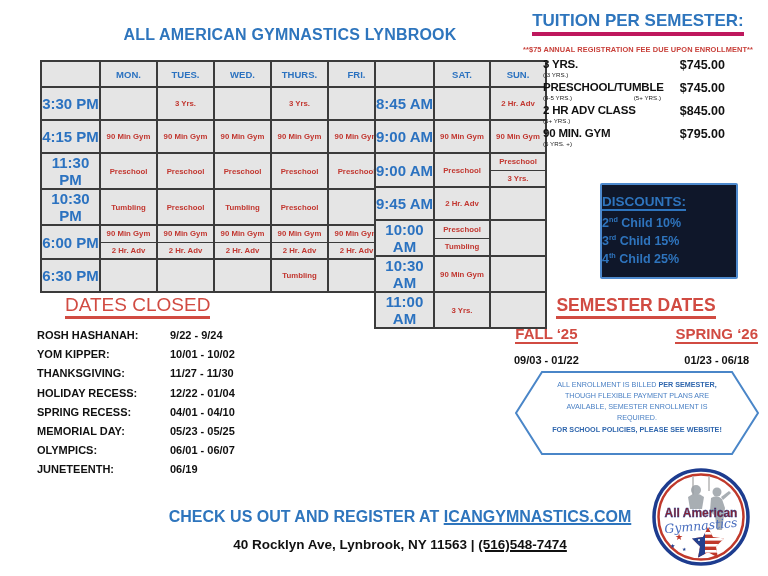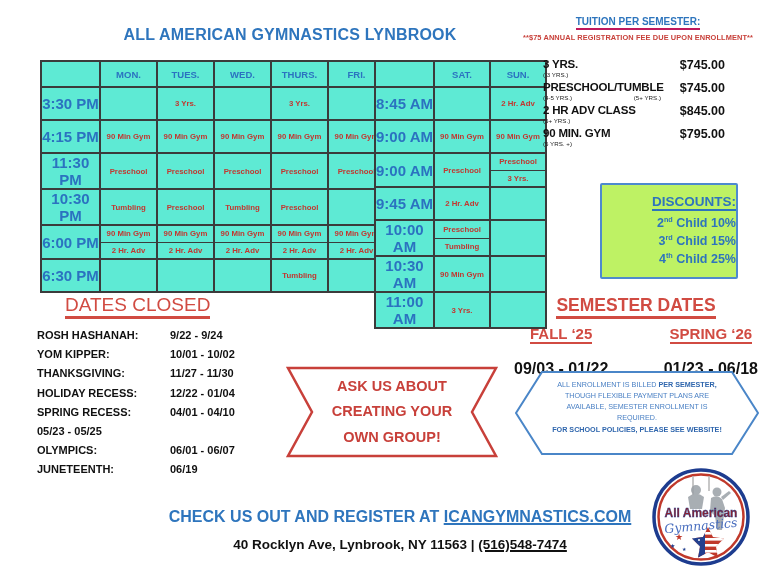--- a/index.html
+++ b/index.html
@@ -3,26 +3,26 @@
 <meta charset="utf-8">
 <style>
   html,body{margin:0;padding:0;background:#fff;}
   .page{position:relative;width:768px;height:576px;background:#fff;overflow:hidden;
         font-family:"Liberation Sans",sans-serif;}
 
   
   .title{position:absolute;left:55px;top:26px;width:470px;text-align:center;
          font-size:16px;font-weight:bold;color:#2e75bd;letter-spacing:.2px;}
   .tuition{position:absolute;left:512px;top:11px;width:252px;text-align:center;}
-  .tuition-h{display:inline-block;font-size:10px;font-weight:bold;color:#2e75bd;
-             border-bottom:2px solid #be185d;padding-bottom:1px;}
-  .tuition-n{margin-top:3px;font-size:7.4px;font-weight:bold;color:#c8403a;letter-spacing:.1px;}
-
-  
-  .sched{position:absolute;border-collapse:collapse;table-layout:fixed;background:#5eead4;}
+  .tuition-h{display:inline-block;font-size:17px;font-weight:bold;color:#2e75bd;
+             border-bottom:4px solid #be185d;padding-bottom:1px;}
+  .tuition-n{margin-top:9px;font-size:7.4px;font-weight:bold;color:#c8403a;letter-spacing:.1px;}
+
+  
+  .sched{position:absolute;border-collapse:collapse;table-layout:fixed;background:#e5e5e5;}
   .sched th,.sched td{border:2px solid #3b3b3b;padding:0;text-align:center;vertical-align:middle;}
   .sched thead tr{height:26px;}
   .sched tbody tr{height:33px;}
   .sched .day-h{color:#2b72c0;font-size:9.5px;font-weight:bold;}
   .sched .time{color:#2b72c0;font-size:15px;font-weight:bold;margin-top:21px;}
   .sched td{color:#c23730;font-size:7.8px;font-weight:bold;}
   #wk-table{left:40px;top:60px;}
   #we-table{left:374px;top:60px;}
   #wk-table .c0{width:57px;} #wk-table .cd{width:55px;}
   #we-table .c0{width:57px;} #we-table .cd{width:54px;}
@@ -33,21 +33,21 @@
   
   .prices{position:absolute;left:543px;top:58px;width:182px;}
   .price-item{display:flex;justify-content:space-between;align-items:flex-start;margin-bottom:3px;}
   .p-name{font-size:11.5px;font-weight:bold;color:#111;letter-spacing:-.2px;line-height:1.05;}
   .p-subs{display:flex;justify-content:space-between;width:118px;font-size:6.2px;color:#222;margin-top:1px;}
   .p-subs.single{width:auto;}
   .p-price{font-size:12.5px;font-weight:bold;color:#111;white-space:nowrap;}
 
   
   .discounts{position:absolute;left:600px;top:183px;width:134px;border:2.5px solid #4e8ace;
-             background:#bef264;text-align:right;padding:7px 0 9px 0;border-radius:2px;}
+             background:#0f172a;text-align:left;padding:7px 0 9px 0;border-radius:2px;}
   .disc-h{display:inline-block;font-size:13.5px;font-weight:bold;color:#2e74bd;
           border-bottom:2.5px solid #2e74bd;margin-bottom:3px;}
   .disc-line{font-size:12.5px;font-weight:bold;color:#2e74bd;line-height:1.45;}
   .disc-line sup{font-size:58%;}
 
   
   .closed{position:absolute;left:37px;top:294px;width:250px;}
   .closed-h{margin-left:28px;display:inline-block;font-size:19px;font-weight:normal;color:#d14b42;
             border-bottom:3px solid #d14b42;padding-bottom:0;}
   .closed-list{margin-top:7px;}
@@ -61,21 +61,21 @@
                align-items:center;text-align:center;color:#c8403a;font-size:14.5px;font-weight:bold;
                line-height:1.75;}
 
   
   .sem{position:absolute;left:508px;top:295px;width:256px;text-align:center;}
   .sem-h{display:inline-block;font-size:17.5px;font-weight:bold;color:#d14b42;
          border-bottom:3px solid #d14b42;}
   .sem-cols{display:flex;justify-content:space-between;margin-top:6px;padding:0 6px;}
   .sem-label{display:inline-block;font-size:15px;font-weight:bold;color:#d14b42;
              border-bottom:2.5px solid #d14b42;}
-  .sem-dates{margin-top:16px;font-size:16px;font-weight:bold;color:#111;}
+  .sem-dates{margin-top:10px;font-size:11px;font-weight:bold;color:#111;}
 
   
   .hex{position:absolute;left:514px;top:370px;width:246px;height:86px;}
   .hex svg{position:absolute;left:0;top:0;}
   .hex-text{position:absolute;left:32px;top:9px;width:182px;text-align:center;
             font-size:7.2px;color:#4a80c4;line-height:1.55;}
   .hex-text b{color:#2f66ad;}
   .hex-text .blk{display:block;font-weight:bold;color:#2f66ad;}
 
   
@@ -296,43 +296,34 @@
         </div>
         <div class="closed-row">
           <span class="lab">HOLIDAY RECESS:</span>
           <span>12/22 - 01/04</span>
         </div>
         <div class="closed-row">
           <span class="lab">SPRING RECESS:</span>
           <span>04/01 - 04/10</span>
         </div>
         <div class="closed-row">
+          <span class="lab">MEMORIAL DAY:</span>
           <span>05/23 - 05/25</span>
         </div>
         <div class="closed-row">
           <span class="lab">OLYMPICS:</span>
           <span>06/01 - 06/07</span>
         </div>
         <div class="closed-row">
           <span class="lab">JUNETEENTH:</span>
           <span>06/19</span>
         </div>
       </div>
   </div>
 
-  <div class="ribbon">
-    <svg width="212" height="92" viewBox="0 0 212 92">
-      <polygon points="2,2 210,2 186,46 210,90 2,90 26,46" fill="#ffffff" stroke="#c8403a" stroke-width="2.5"></polygon>
-    </svg>
-    <div class="ribbon-text">
-      <span>ASK US ABOUT</span>
-      <span>CREATING YOUR</span>
-      <span>OWN GROUP!</span>
-    </div>
-  </div>
 
   <div class="sem">
     <span class="sem-h">SEMESTER DATES</span>
     <div class="sem-cols">
       <div class="sem-col">
         <span class="sem-label">FALL ‘25</span>
         <div class="sem-dates">09/03 - 01/22</div>
       </div>
       <div class="sem-col">
         <span class="sem-label">SPRING ‘26</span>

